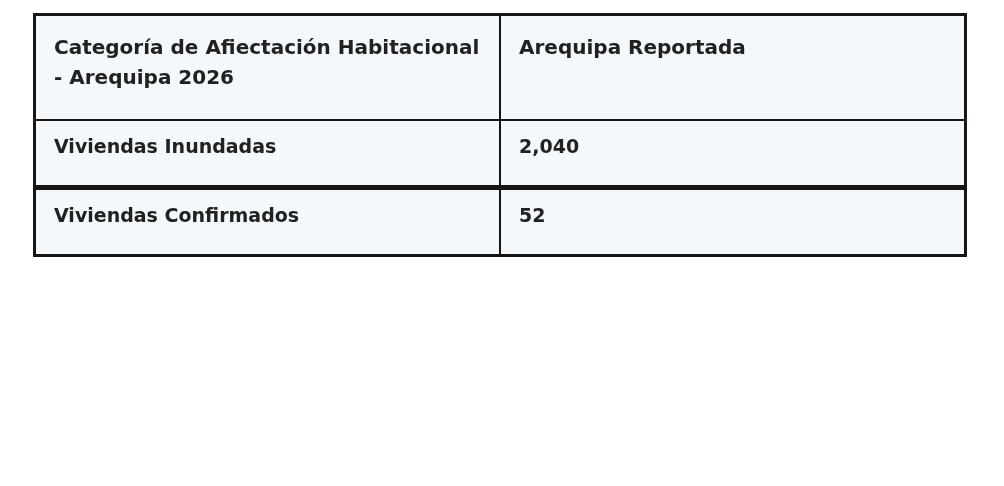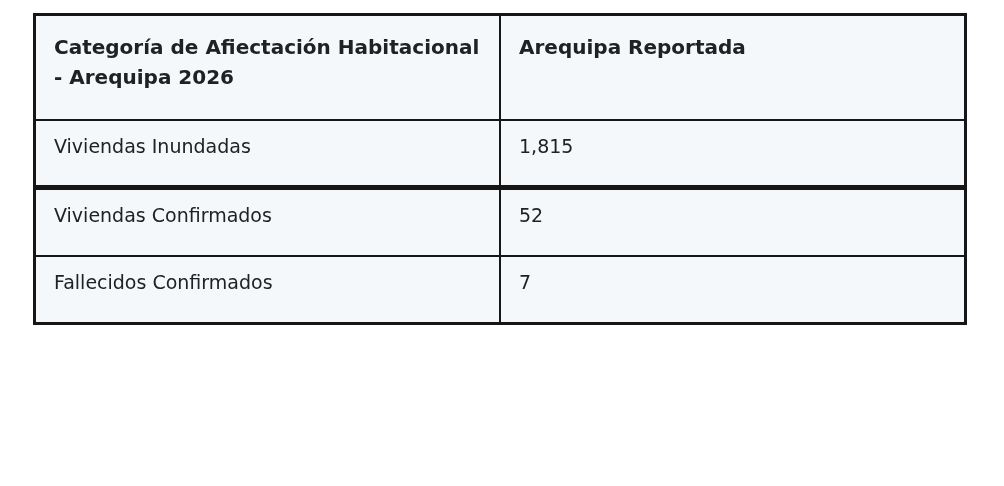--- a/index.html
+++ b/index.html
@@ -38,21 +38,21 @@
   table.data-table th {
     font-size: 20px;
     font-weight: bold;
     line-height: 30px;
     padding: 16px 18px;
     height: 105px;
     width: 50%;
   }
   table.data-table td {
     font-size: 19px;
-    font-weight: normal;
+    font-weight: bold;
     line-height: 26px;
     padding: 12px 18px;
     height: 68px;
   }
   tr.thick-bottom th,
   tr.thick-bottom td {
     border-bottom-width: 5px;
   }
 </style>
 </head>
@@ -62,25 +62,21 @@
   <table class="data-table">
     <thead>
       <tr>
         <th>Categoría de Afiectación Habitacional - Arequipa 2026</th>
         <th>Arequipa Reportada</th>
       </tr>
     </thead>
     <tbody>
       <tr class="thick-bottom">
         <td>Viviendas Inundadas</td>
-        <td>1,815</td>
+        <td>2,040</td>
       </tr>
       <tr>
         <td>Viviendas Confirmados</td>
         <td>52</td>
-      </tr>
-      <tr>
-        <td>Fallecidos Confirmados</td>
-        <td>7</td>
       </tr>
     </tbody>
   </table>
 </div>
 
 </body></html>

